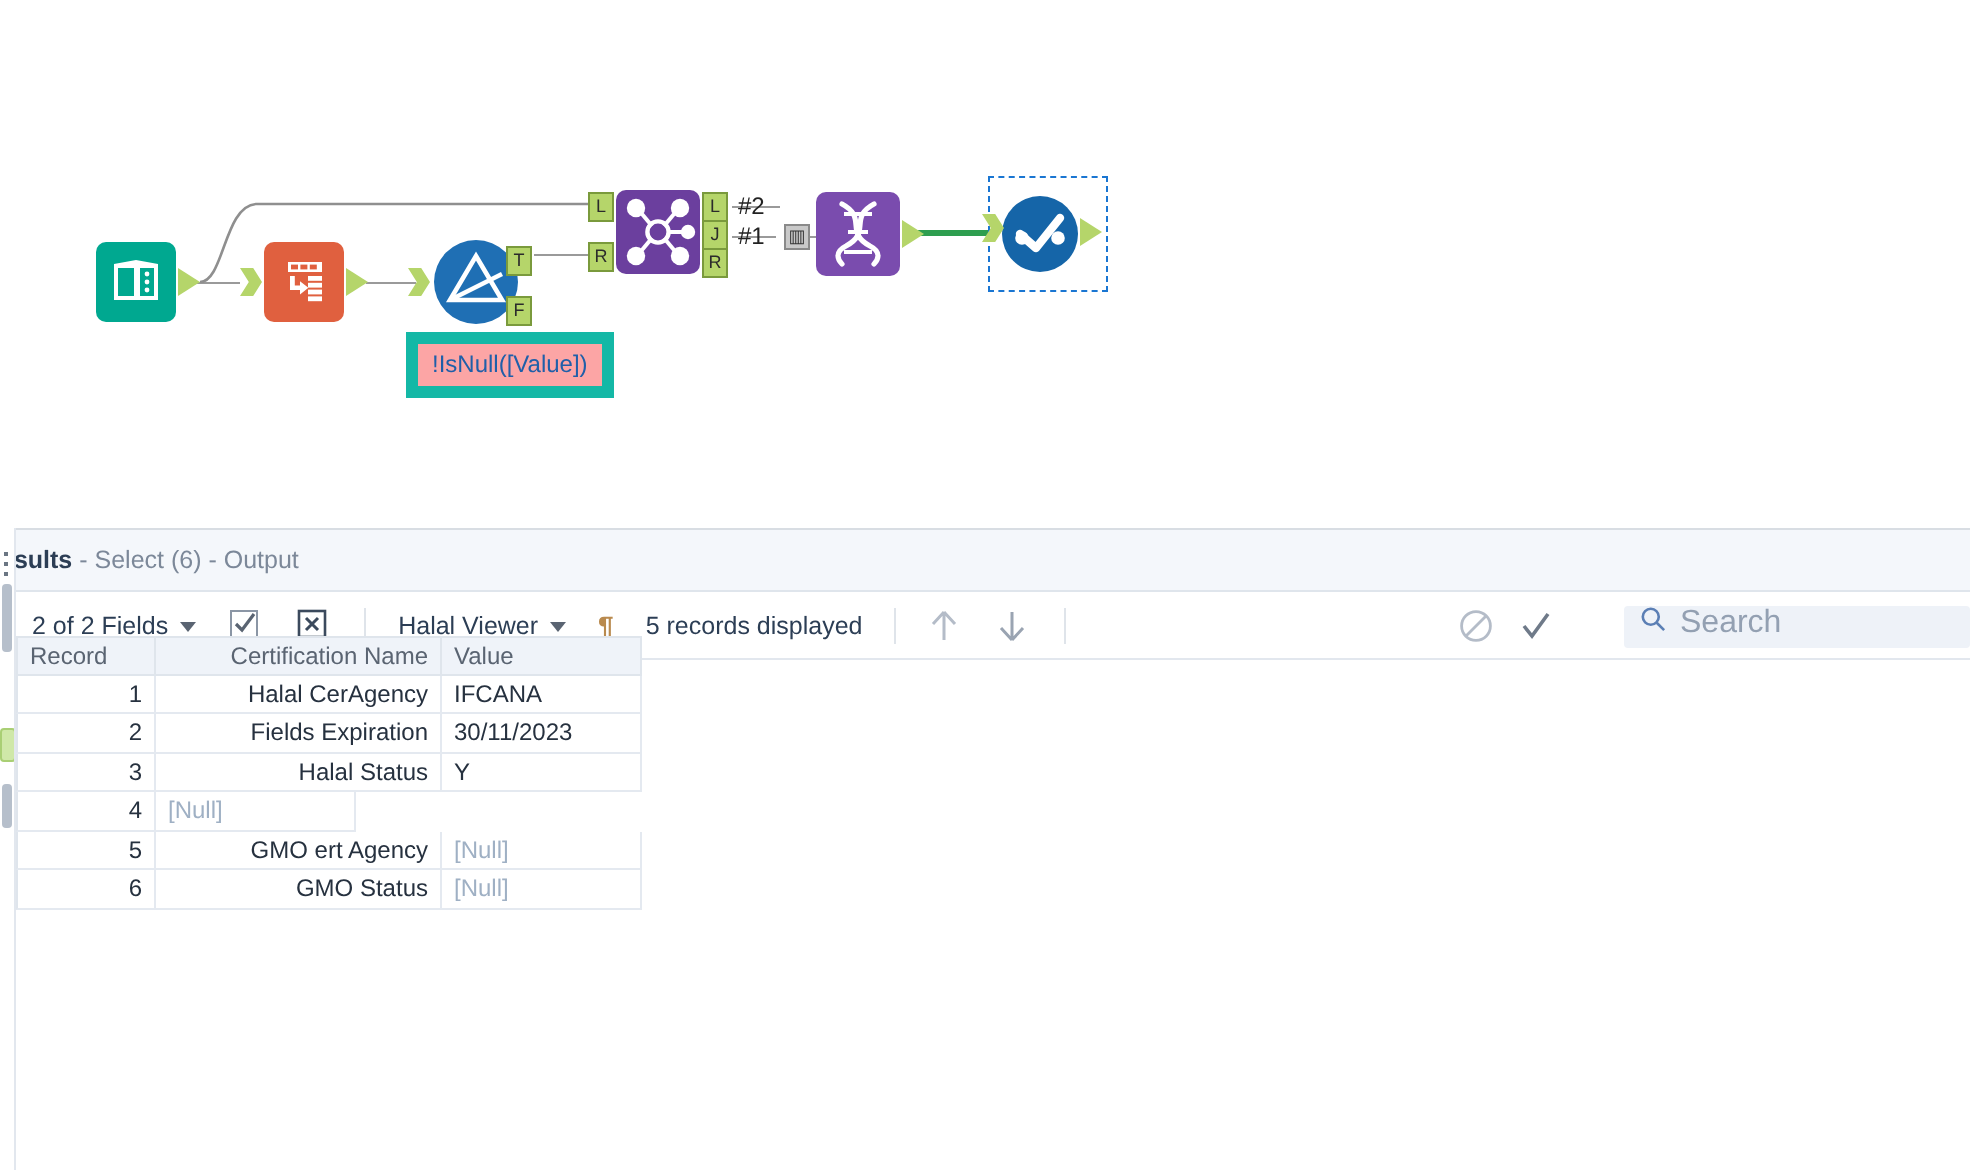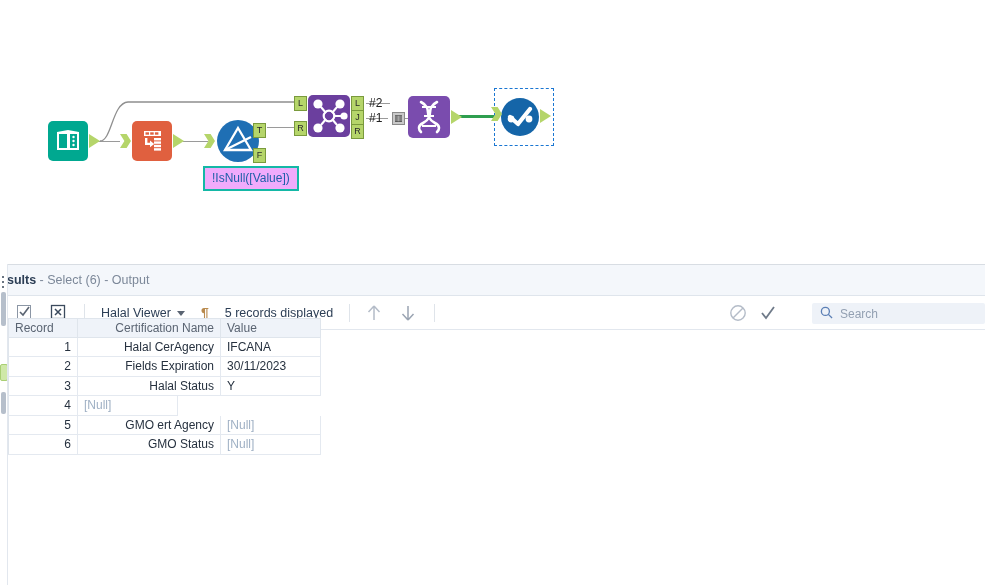--- a/index.html
+++ b/index.html
@@ -33,21 +33,21 @@
     display:block; width:11px; height:14px; background:#b5d56a;
     clip-path: polygon(0 0, 60% 0, 100% 50%, 60% 100%, 0 100%, 40% 50%);
   }
 
   .iconbox { width:40px; height:40px; border-radius:5px; position:relative; }
 
   .edge { position:absolute; background:#9a9a9a; height:1px; }
   .edge.green { background:#2e9e4f; height:3px; }
 
   .filter-label {
-    position:absolute; border:2px solid #14b8a6; background:#f0abfc;
+    position:absolute; border:6px solid #14b8a6; background:#fca5a5;
     color:#1f5fa9; font-size:12px; padding:3px 7px 4px 7px;
     font-family:"Liberation Sans", sans-serif; white-space:nowrap;
   }
   .conn-num {
     position:absolute; font-size:12px; color:#222; font-family:"Liberation Sans", sans-serif;
   }
   .selection-box {
     position:absolute; border:1px dashed #1a76d2; box-sizing:border-box;
   }
   .minitool {
@@ -71,22 +71,22 @@
     position:absolute; left:8px; top:33px; width:977px; height:32px;
     border-bottom:1px solid #e2e7ee; background:#ffffff;
     display:flex; align-items:center; font-size:12.5px; color:#2c3e55;
   }
   .tb-item { display:flex; align-items:center; gap:6px; padding:0 8px; height:24px; cursor:default; }
   .caret { width:0;height:0;border-left:4px solid transparent;border-right:4px solid transparent;border-top:5px solid #5a6472; }
   .tb-sep { width:1px; height:18px; background:#dfe4ea; margin:0 8px; }
   .icon-btn { width:18px; height:18px; display:inline-block; position:relative; }
   .search-box {
     position:absolute; right:0px; top:6px; width:165px; height:21px;
-    background:#eef2f8; border-radius:2px; display:flex; align-items:center;
-    padding-left:8px; gap:7px; font-size:12px; color:#93a0b2;
+    background:#eef2f8; border-radius:2px; display:flex; align-items:flex-start;
+    padding-left:8px; gap:7px; font-size:16px; color:#93a0b2;
   }
 
   
   .table { position:absolute; left:8px; top:54px; }
   .trow { display:flex; height:19.5px; align-items:stretch; }
   .th {
     background:#eff3f9; color:#5a6472; font-size:12px; line-height:19px;
     border-right:1px solid #dfe5ec; border-bottom:1px solid #dfe5ec; border-top:1px solid #dfe5ec;
     padding:0 6px; box-sizing:border-box;
   }
@@ -246,20 +246,24 @@
   </div>
 
   <div class="results">
     <div class="results-top-line"></div>
 
     <div class="results-title">
       <b>esults</b><span class="sub"> - Select (6) - Output</span>
     </div>
 
     <div class="toolbar">
+      <div class="tb-item">
+        <span>2 of 2 Fields</span>
+        <span class="caret"></span>
+      </div>
 
       <div class="tb-item">
         <span class="icon-btn">
           <svg width="16" height="16" viewBox="0 0 16 16">
             <rect x="1.5" y="1.5" width="13" height="13" fill="#fff" stroke="#8b96a5"></rect>
             <path d="M4 8 L7 11 L13 3" stroke="#5a6472" stroke-width="1.6" fill="none"></path>
           </svg>
         </span>
       </div>
       <div class="tb-item">

